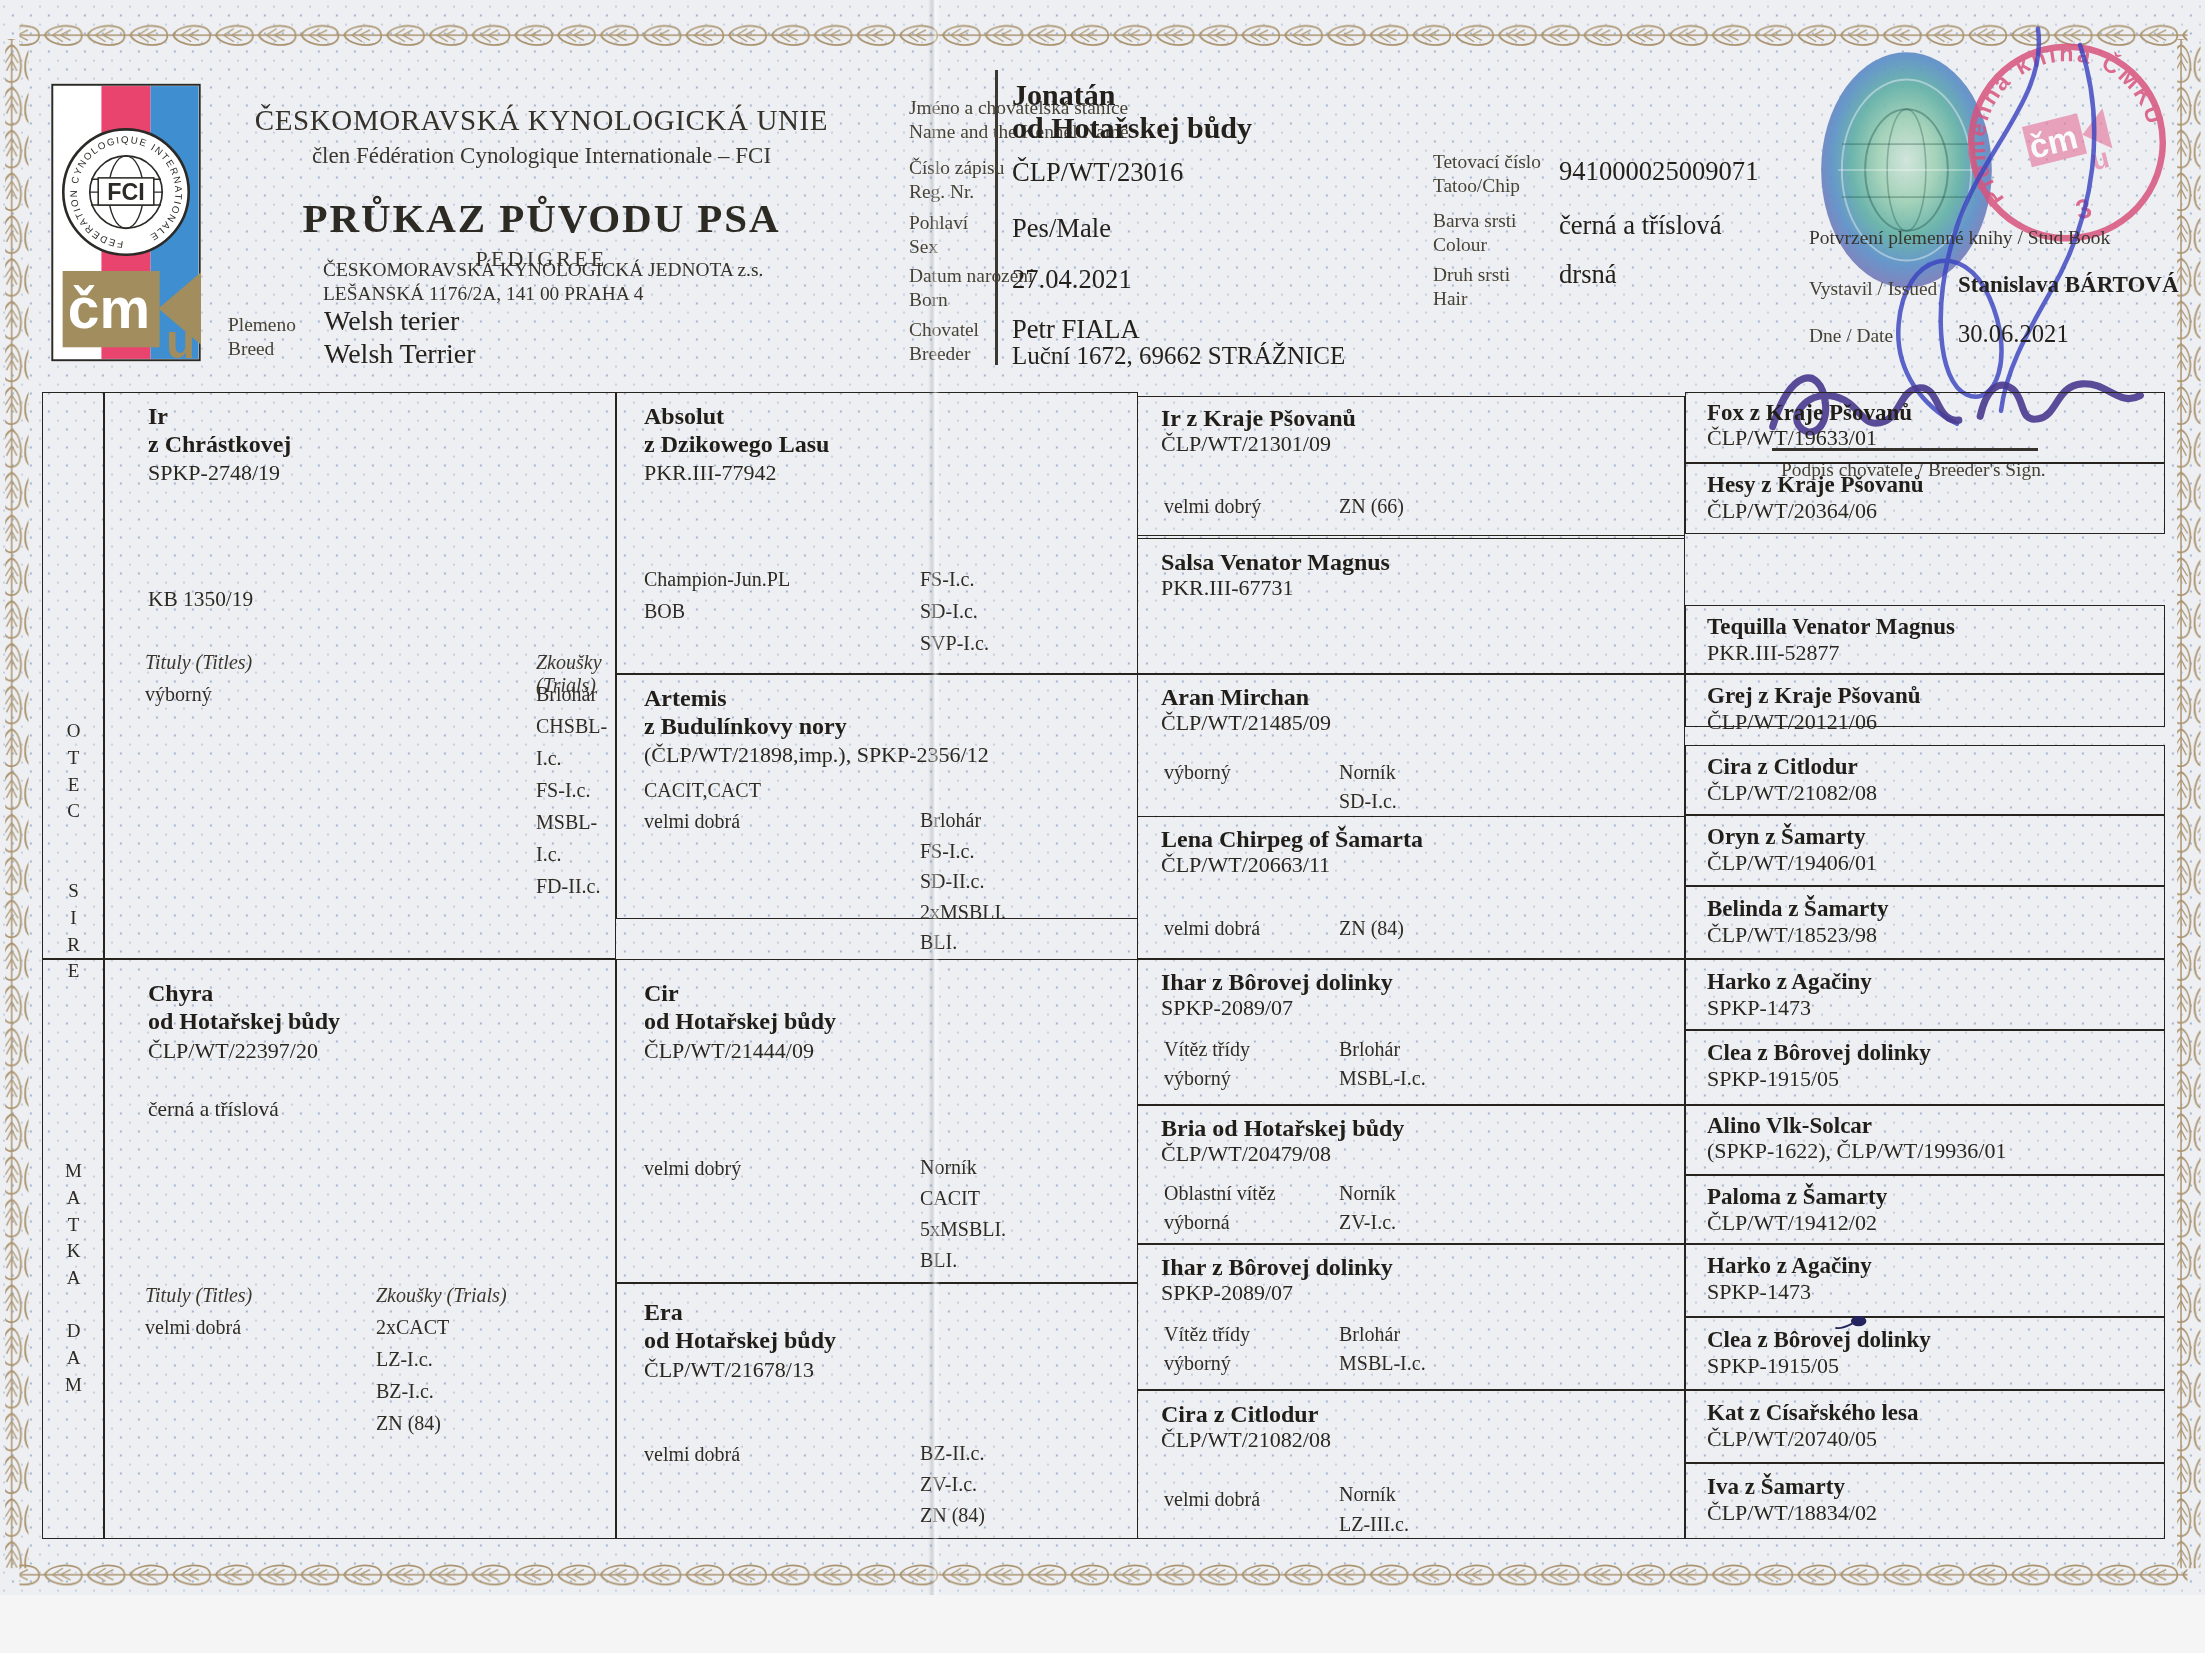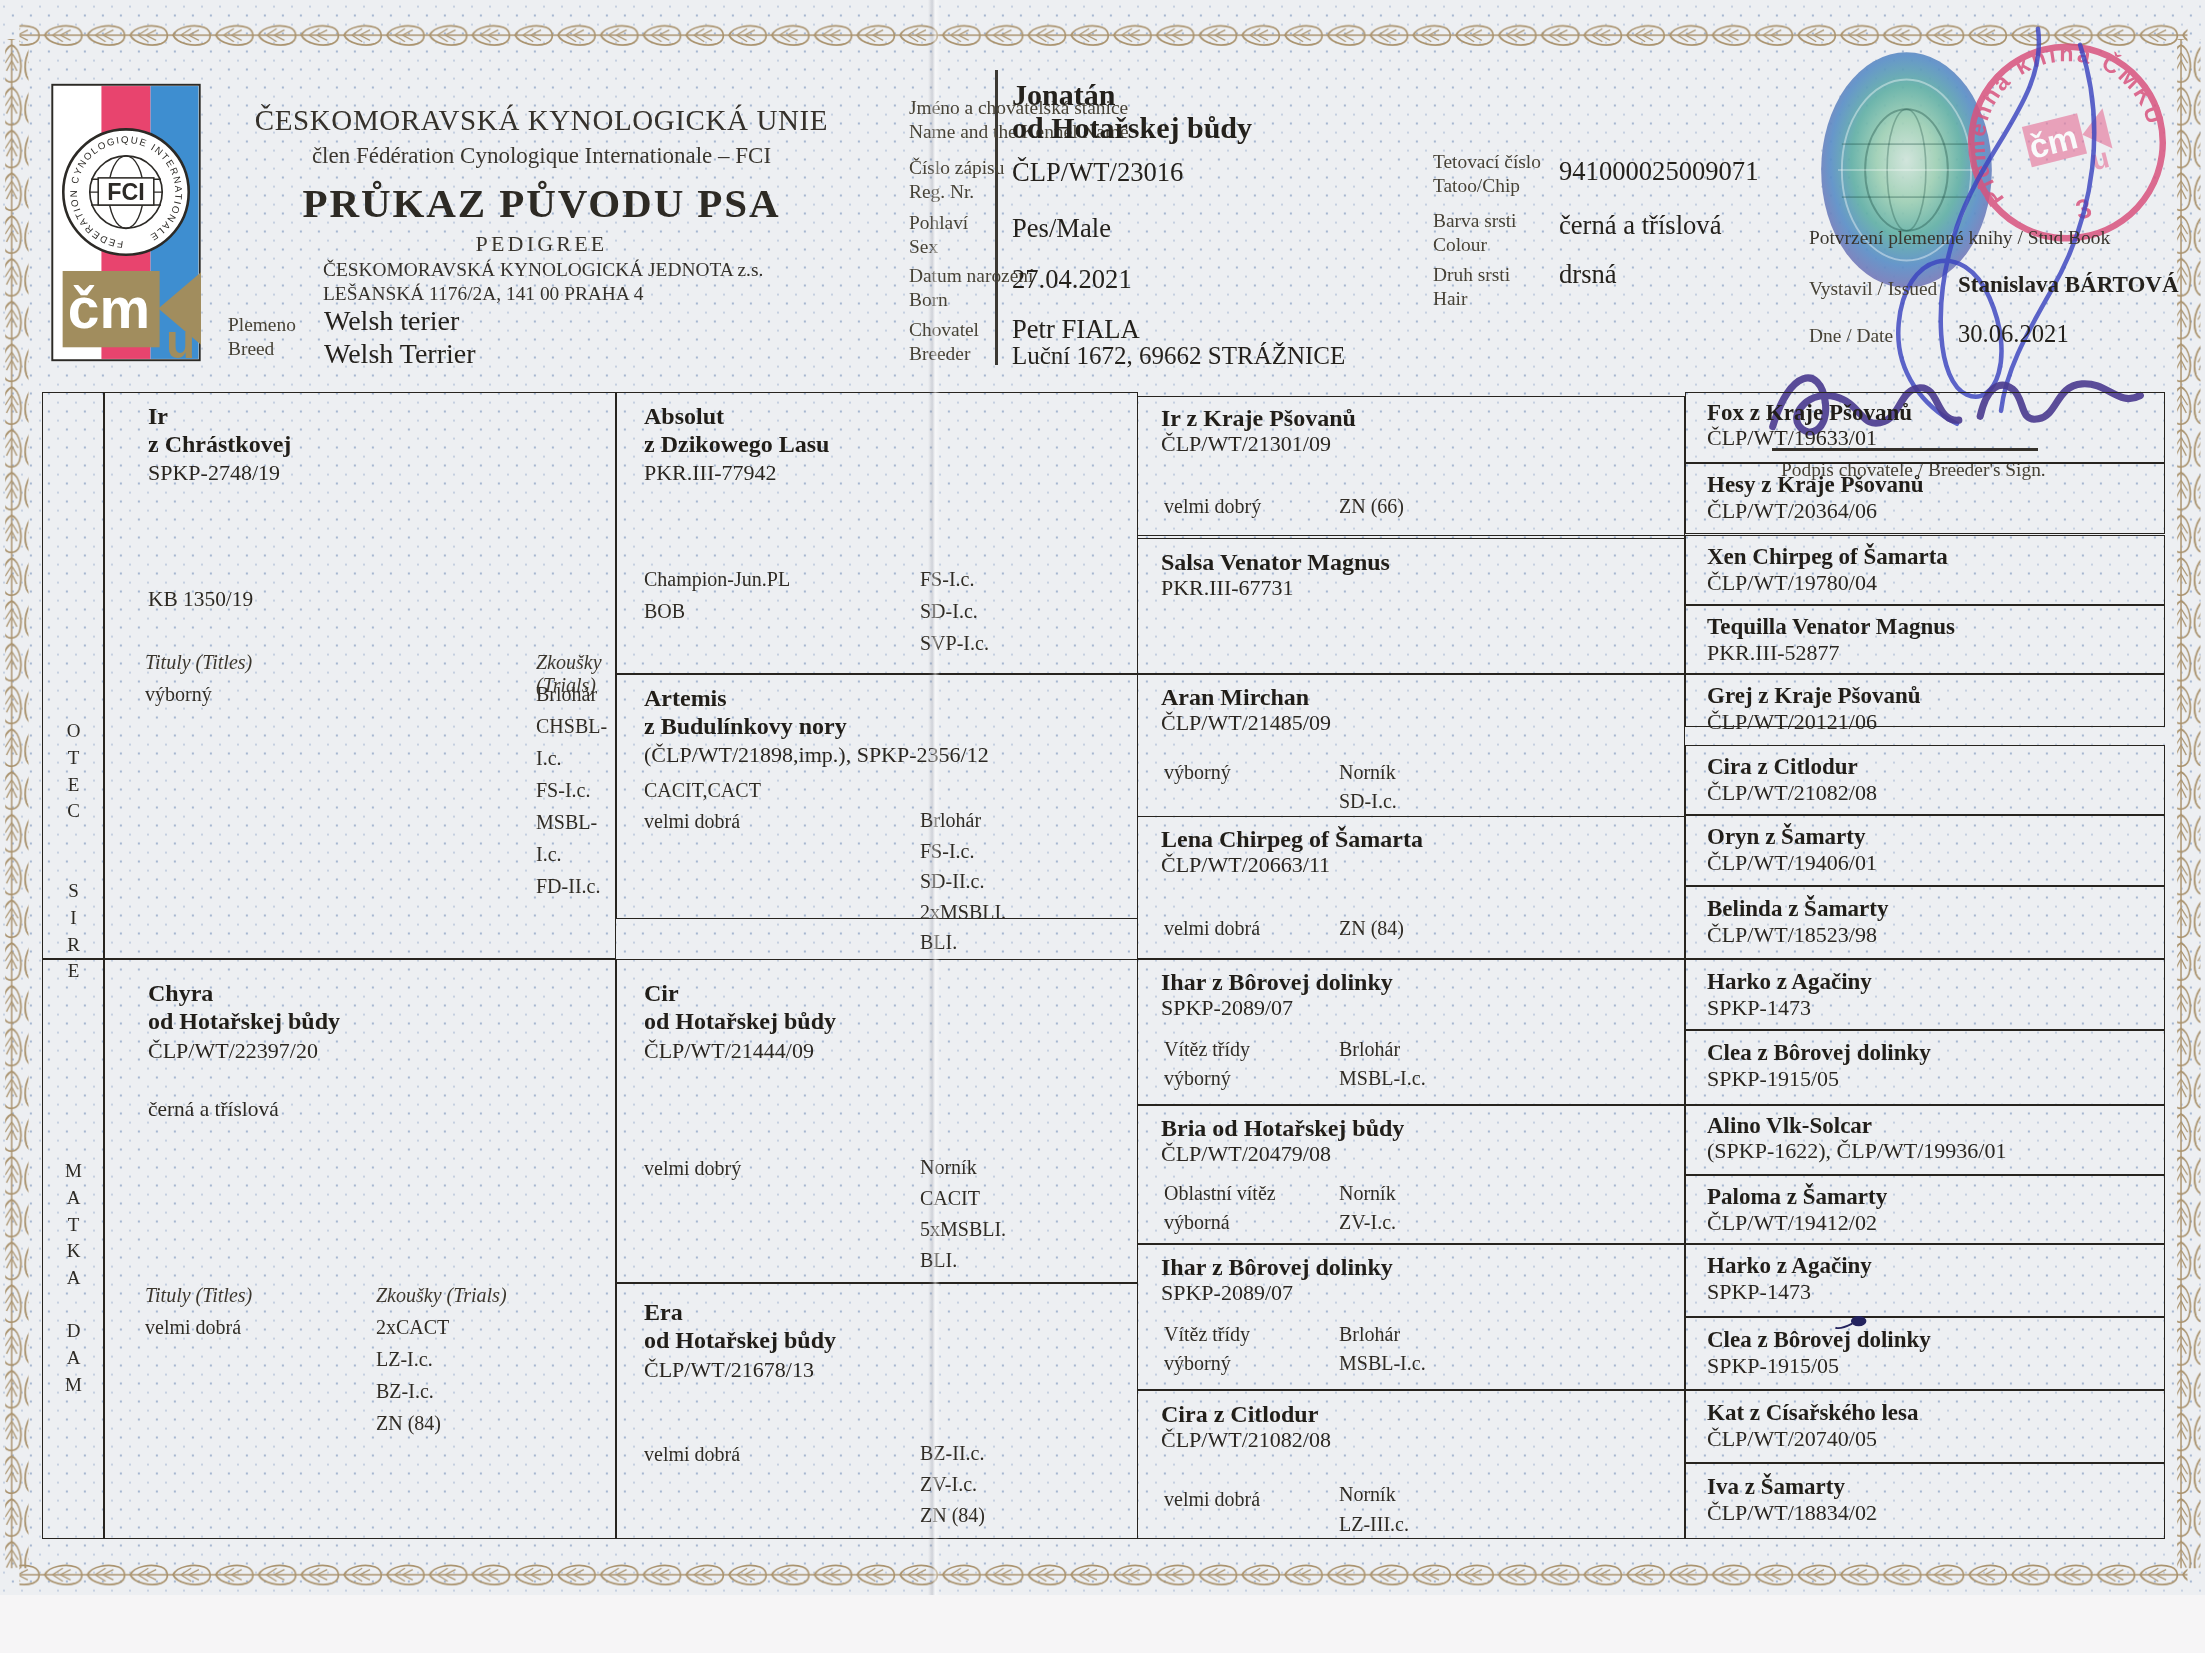--- a/index.html
+++ b/index.html
@@ -13,21 +13,21 @@
     background-position:3.9px 6.5px, 13px 15.6px;
     font-family:"Liberation Serif","DejaVu Serif",serif;
     color:#272420;
   }
   .abs{position:absolute;}
   svg{display:block;}
   
   .org{position:absolute; left:214px; top:104px; width:655px; text-align:center;}
   .org-name{font-size:29px; letter-spacing:0.6px; color:#35312b;}
   .org-member{font-size:23px; margin-top:5.8px; color:#3a362f;}
-  .doc-title{font-size:41px; font-weight:bold; letter-spacing:1.9px; margin-top:10px; color:#2d2a24;}
+  .doc-title{font-size:41px; font-weight:bold; letter-spacing:1.9px; margin-top:25px; color:#2d2a24;}
   .doc-sub{font-size:22px; letter-spacing:3.2px; margin-top:3.9px; color:#3a362f;}
   .org-sub{position:absolute; left:323px; top:258px; font-size:19.4px; line-height:24px; color:#35312b;}
   .lab{position:absolute; font-size:19.4px; line-height:24px; color:#474236;}
   .val{position:absolute; font-size:26.6px; color:#24211c;}
   .val-bold{font-weight:bold; font-size:30px; line-height:34px;}
   .hdr-div{position:absolute; left:995px; top:70px; width:2.6px; height:295px; background:#3c3933;}
   .sig-line{position:absolute; left:1772px; top:448px; width:266px; height:2.6px; background:#35312b;}
   
   .ped{position:absolute; left:42px; top:392px; width:2122px; height:1147px;}
   .cell{position:absolute; box-sizing:border-box; border:1.9px solid #27241f;}
@@ -361,24 +361,20 @@
     </div>
 
     <div class="cell" style="left:1643px;top:0;width:480px;height:71px">
       <div class="pn pn4" style="left:21px;top:6.5px">Fox z Kraje Pšovanů</div>
       <div class="pr" style="left:21px;top:32px">ČLP/WT/19633/01</div>
     </div>
     <div class="cell" style="left:1643px;top:71px;width:480px;height:71px">
       <div class="pn pn4" style="left:21px;top:7.8px">Hesy z Kraje Pšovanů</div>
       <div class="pr" style="left:21px;top:34px">ČLP/WT/20364/06</div>
     </div>
-    <div class="cell" style="left:1643px;top:143px;width:480px;height:70px">
-      <div class="pn pn4" style="left:21px;top:7.8px">Xen Chirpeg of Šamarta</div>
-      <div class="pr" style="left:21px;top:34px">ČLP/WT/19780/04</div>
-    </div>
     <div class="cell" style="left:1643px;top:213px;width:480px;height:69px">
       <div class="pn pn4" style="left:21px;top:7.8px">Tequilla Venator Magnus</div>
       <div class="pr" style="left:21px;top:34px">PKR.III-52877</div>
     </div>
     <div class="cell" style="left:1643px;top:282px;width:480px;height:53px">
       <div class="pn pn4" style="left:21px;top:7.8px">Grej z Kraje Pšovanů</div>
       <div class="pr" style="left:21px;top:34px">ČLP/WT/20121/06</div>
     </div>
     <div class="cell" style="left:1643px;top:353px;width:480px;height:70px">
       <div class="pn pn4" style="left:21px;top:7.8px">Cira z Citlodur</div>

